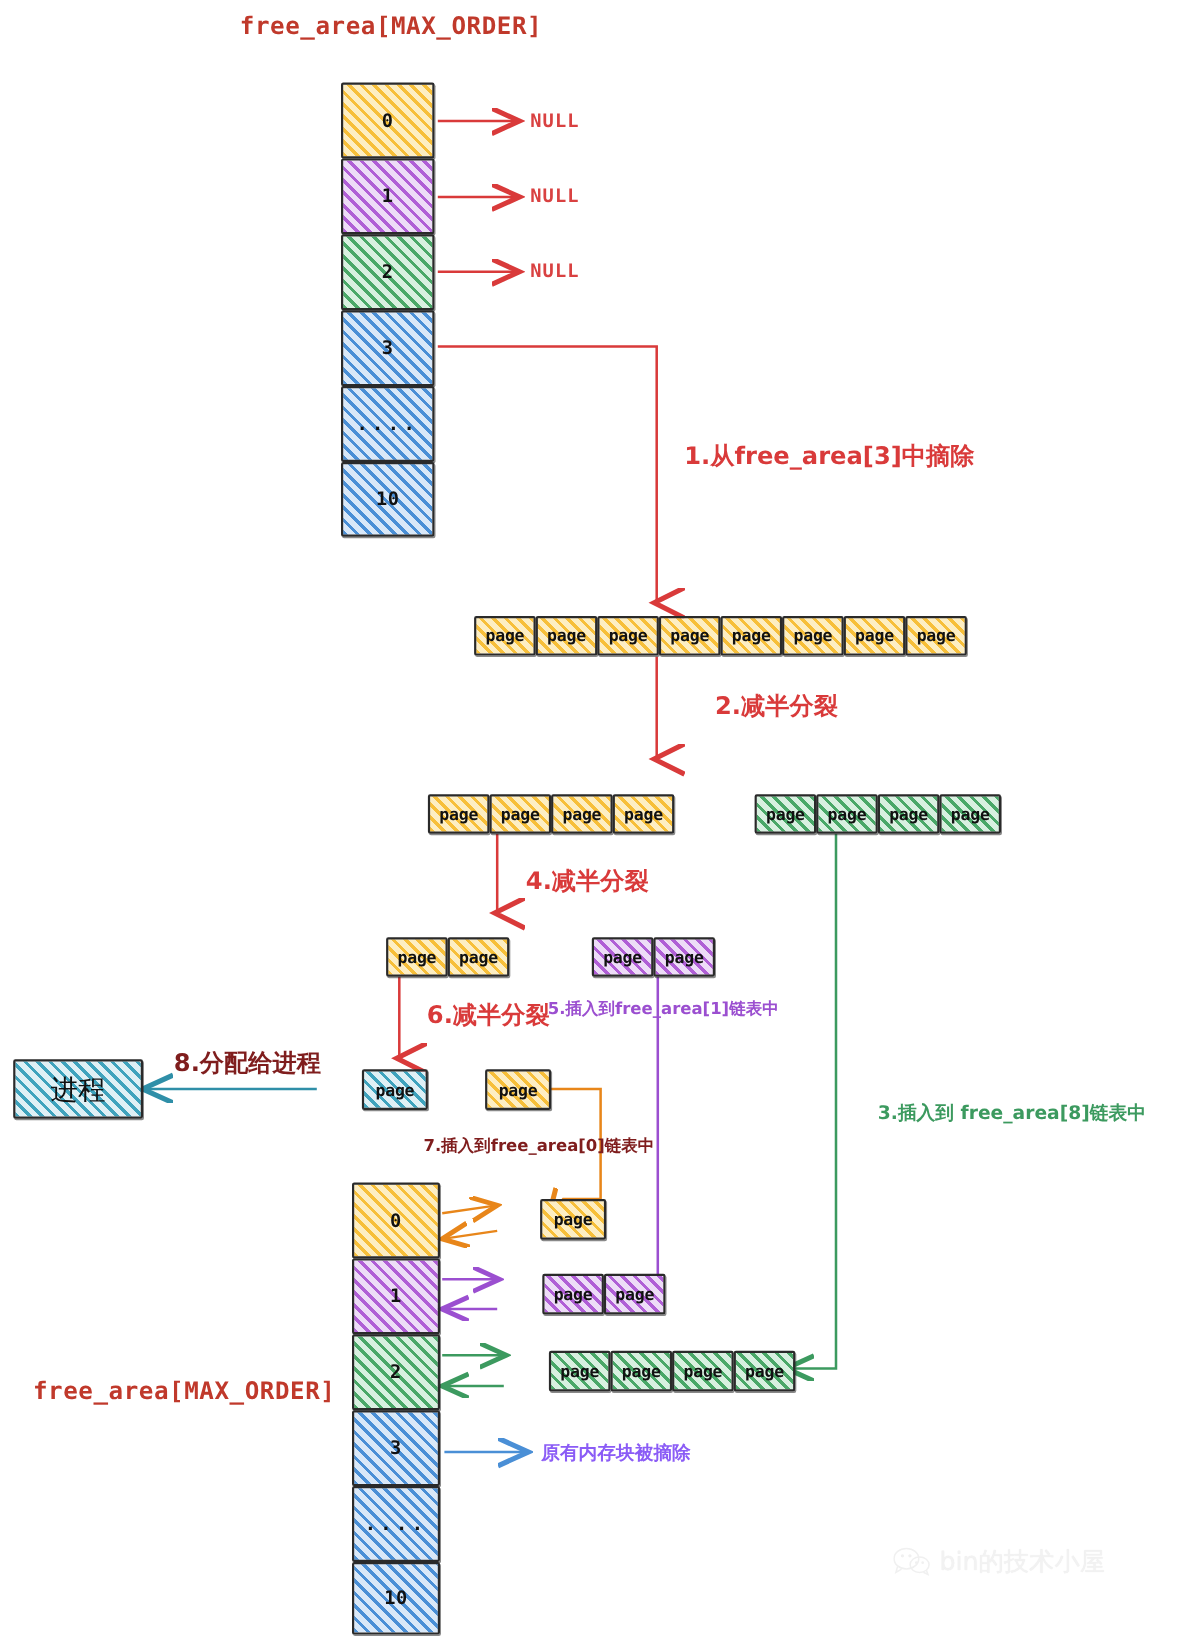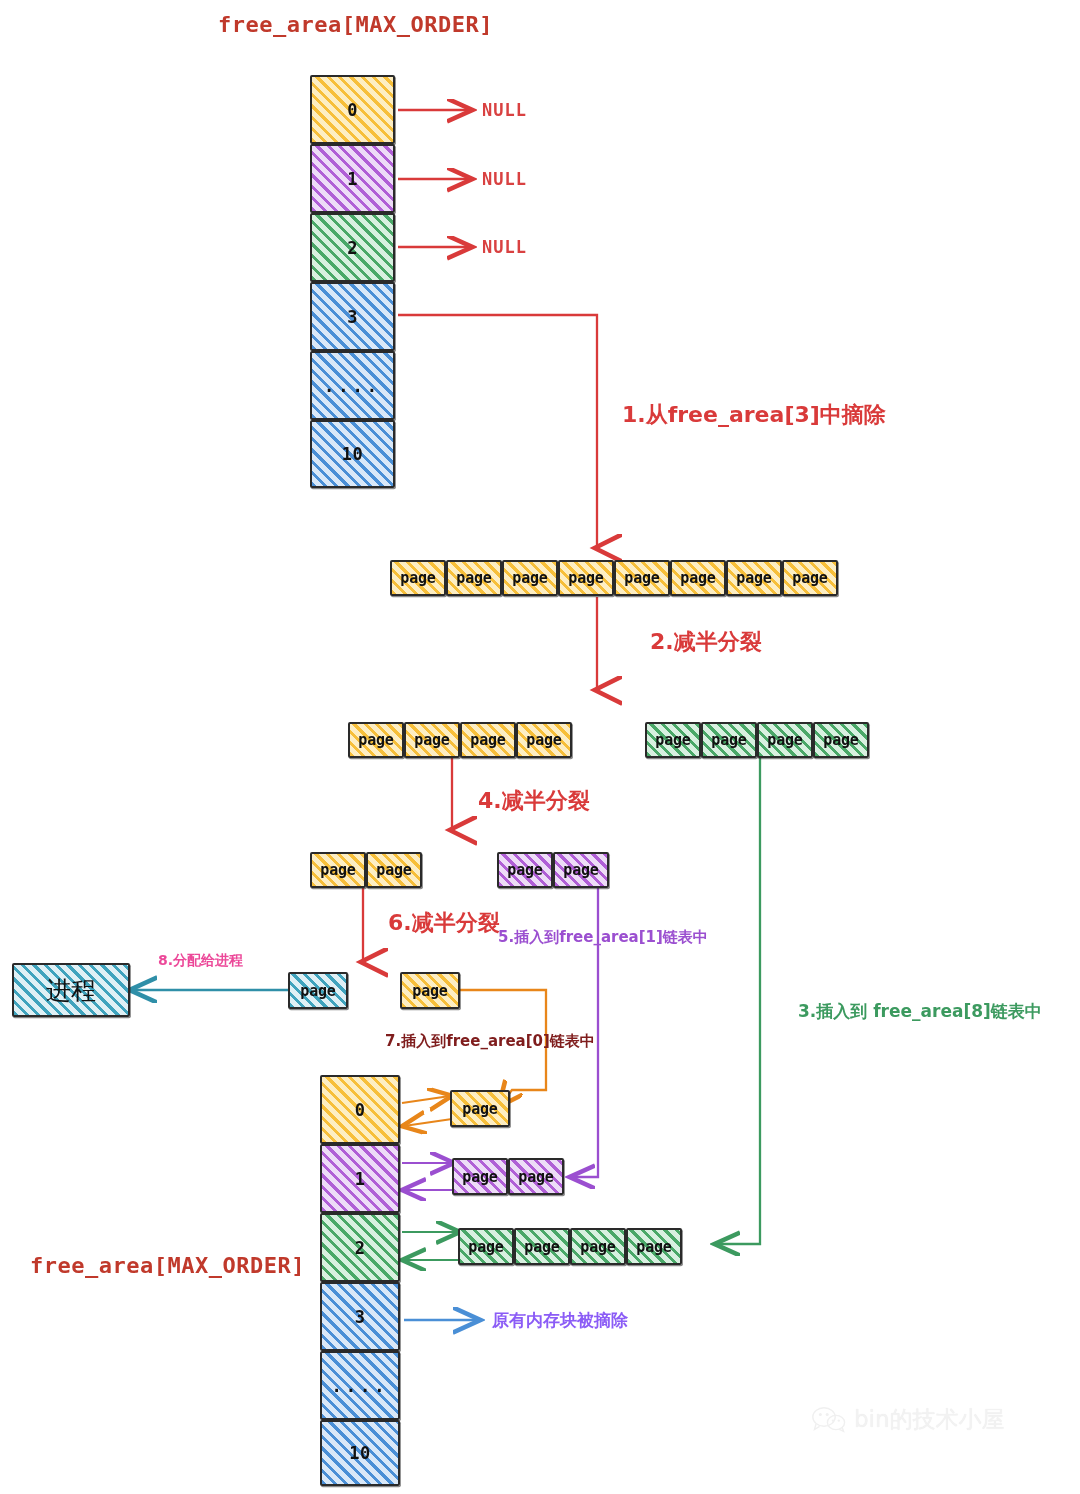--- a/index.html
+++ b/index.html
@@ -7,21 +7,21 @@
        font-family:"DejaVu Sans Mono","Liberation Mono",monospace;}
   .stage{position:absolute;left:0;top:0;width:1080px;height:1050px;}
   svg.layer{position:absolute;left:0;top:0;width:1080px;height:1494px;overflow:visible;}
 
   
   .bx{position:absolute;box-sizing:border-box;border:2.4px solid #2a2a2a;
       display:flex;align-items:center;justify-content:center;
       font-weight:700;color:#111;border-radius:2px;}
   .bx.sk{box-shadow:0.9px 1.3px 0 rgba(40,40,40,.55);}
   .idx{font-size:17px;letter-spacing:.5px;}
-  .pg{font-size:15px;letter-spacing:-.2px;font-weight:700;}
+  .pg{font-size:15px;letter-spacing:-.2px;font-weight:700;margin-left:41px;}
 
   
   .h-yellow{background:
      repeating-linear-gradient(45deg,#f7bf3a 0 3px,#fdeec3 3px 8px);}
   .h-purple{background:
      repeating-linear-gradient(45deg,#b05fd6 0 3px,#eddcf7 3px 8px);}
   .h-green{background:
      repeating-linear-gradient(45deg,#4aa868 0 3px,#d8f0e0 3px 8px);}
   .h-blue{background:
      repeating-linear-gradient(45deg,#4a8fd6 0 3px,#d9e8f8 3px 8px);}
@@ -29,21 +29,21 @@
      repeating-linear-gradient(45deg,#3fa3bd 0 3px,#dff0f5 3px 8px);}
 
   
   .lb{position:absolute;white-space:nowrap;font-weight:700;}
   .title{font-size:22px;color:#c0392b;letter-spacing:.5px;}
   .nulltxt{font-size:17px;color:#d94141;letter-spacing:1px;}
   .red{color:#d93a3a;font-size:22px;}
   .purple{color:#9b4fd0;font-size:15px;}
   .green{color:#3c9a5f;font-size:17px;}
   .orange{color:#7f1d1d;font-size:15px;}
-  .teal{color:#ec4899;font-size:14px;}
+  .teal{color:#7f1d1d;font-size:22px;}
   .blue{color:#8b5cf6;font-size:17px;}
   .cn{font-family:"DejaVu Sans","Liberation Sans",sans-serif;}
 
   .proc{font-family:Liberation Serif, serif;
         font-size:25px;font-weight:500;color:#111;}
 
   
   .wm{position:absolute;display:flex;align-items:center;gap:8px;
       color:#f2f2f2;font-size:23px;font-weight:400;
       font-family:"DejaVu Sans","Liberation Sans",sans-serif;
@@ -242,21 +242,21 @@
   <div>
     <div class="bx sk h-purple pg" style="left:497px;top:852px;width:56px;height:36px;">
         <span>page</span>
       </div>
     <div class="bx sk h-purple pg" style="left:553px;top:852px;width:56px;height:36px;">
         <span>page</span>
       </div>
   </div>
 
   <div class="lb red cn" style="left:388px;top:908px;">6.减半分裂</div>
-  <div class="lb purple cn" style="left:498px;top:928px;">5.插入到free_area[1]链表中</div>
+  <div class="lb purple cn" style="left:498px;top:908px;">5.插入到free_area[1]链表中</div>
 
   <div class="bx sk h-cyan proc" style="left:12px;top:963px;width:118px;height:54px;">
     <span>进程</span>
   </div>
   <div class="lb teal cn" style="left:158px;top:952px;">8.分配给进程</div>
 
   <div class="bx sk h-cyan pg" style="left:288px;top:972px;width:60px;height:37px;">
     <span>page</span>
     </div>
 

